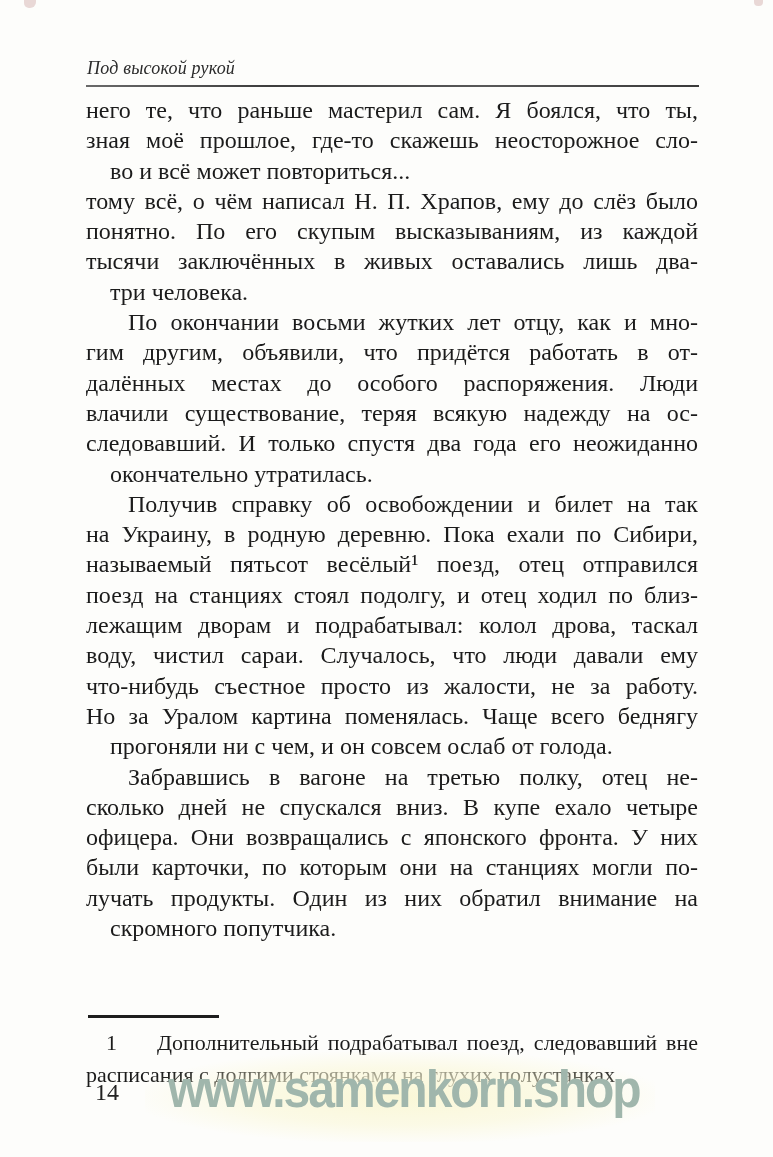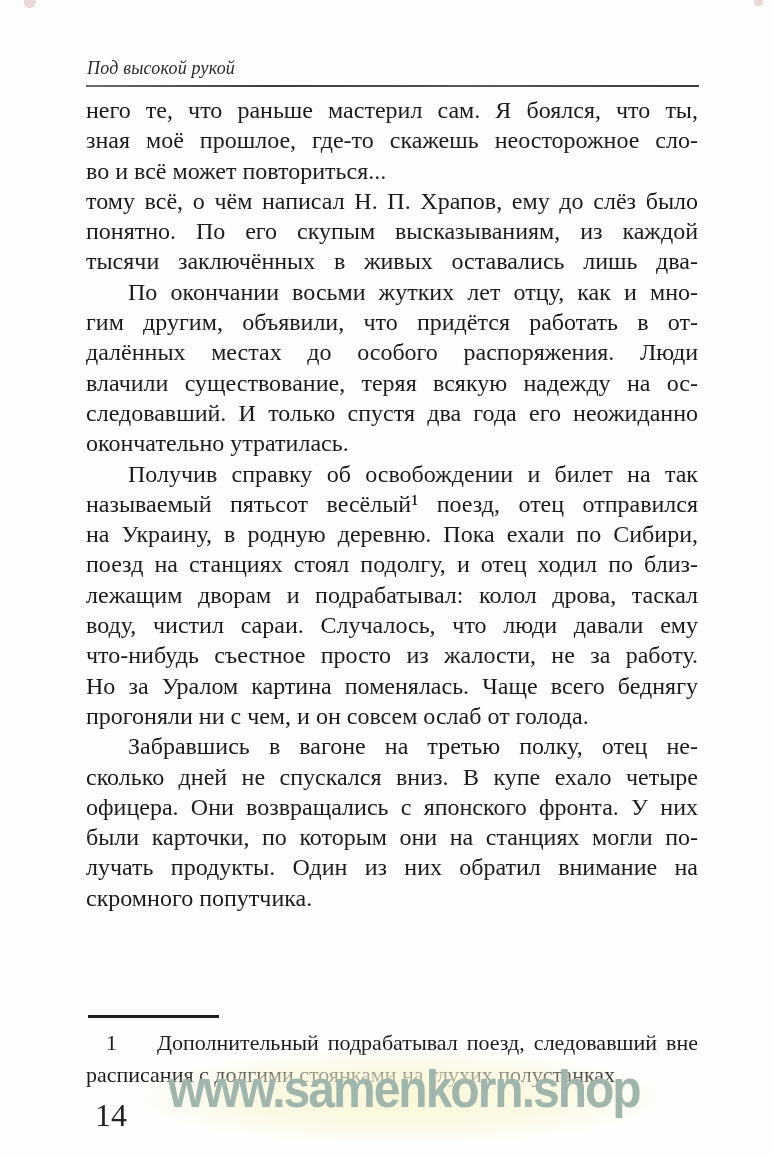--- a/index.html
+++ b/index.html
@@ -26,31 +26,31 @@
   }
 
   
   .body-text{position:absolute;left:86px;top:95px;width:612px;}
   .line{
     height:30.3px;line-height:30.3px;font-size:24px;
     text-align:justify;text-align-last:justify;
     white-space:normal;overflow:visible;
   }
   .line.indent{text-indent:42px;}
-  .line.end{text-align:center;text-align-last:left;}
+  .line.end{text-align:center;text-align-last:left;margin-left:24px;}
 
   
   .footnote-rule{position:absolute;left:88px;top:1015px;width:131px;height:3px;background:#1d1d1d;}
   .footnote{position:absolute;left:86px;top:1027px;width:612px;font-size:22px;line-height:31.5px;}
   .fn-line1{text-align:justify;text-align-last:justify;padding-left:20px;}
   .fn-num{display:inline-block;margin-right:40px;}
   .fn-line2{text-align:left;}
 
   
-  .page-number{position:absolute;left:95px;top:1079px;font-size:32px;color:#222;margin-top:18px;}
+  .page-number{position:absolute;left:95px;top:1079px;font-size:24px;color:#222;}
 
   
   .wm-glow{
     position:absolute;left:145px;top:1052px;width:510px;height:90px;
     background:radial-gradient(ellipse at center, rgba(250,247,213,.95) 0%, rgba(250,247,213,.55) 45%, rgba(250,247,213,0) 75%);
     pointer-events:none;
   }
   .watermark{
     position:absolute;left:168px;top:1062px;width:460px;
     text-align:center;
@@ -71,29 +71,30 @@
 <div class="running-header">Под высокой рукой</div>
 <div class="header-rule"></div>
 
 <div class="body-text" id="body-lines">
     <div class="line">него те, что раньше мастерил сам. Я боялся, что ты,</div>
     <div class="line">зная моё прошлое, где-то скажешь неосторожное сло-</div>
     <div class="line end">во и всё может повториться...</div>
     <div class="line">тому всё, о чём написал Н. П. Храпов, ему до слёз было</div>
     <div class="line">понятно. По его скупым высказываниям, из каждой</div>
     <div class="line">тысячи заключённых в живых оставались лишь два-</div>
+    <div class="line end">три человека.</div>
     <div class="line indent">По окончании восьми жутких лет отцу, как и мно-</div>
     <div class="line">гим другим, объявили, что придётся работать в от-</div>
     <div class="line">далённых местах до особого распоряжения. Люди</div>
     <div class="line">влачили существование, теряя всякую надежду на ос-</div>
     <div class="line">следовавший. И только спустя два года его неожиданно</div>
     <div class="line end">окончательно утратилась.</div>
     <div class="line indent">Получив справку об освобождении и билет на так</div>
+    <div class="line">на Украину, в родную деревню. Пока ехали по Сибири,</div>
     <div class="line">называемый пятьсот весёлый¹ поезд, отец отправился</div>
-    <div class="line">на Украину, в родную деревню. Пока ехали по Сибири,</div>
     <div class="line">поезд на станциях стоял подолгу, и отец ходил по близ-</div>
     <div class="line">лежащим дворам и подрабатывал: колол дрова, таскал</div>
     <div class="line">воду, чистил сараи. Случалось, что люди давали ему</div>
     <div class="line">что-нибудь съестное просто из жалости, не за работу.</div>
     <div class="line">Но за Уралом картина поменялась. Чаще всего беднягу</div>
     <div class="line end">прогоняли ни с чем, и он совсем ослаб от голода.</div>
     <div class="line indent">Забравшись в вагоне на третью полку, отец не-</div>
     <div class="line">сколько дней не спускался вниз. В купе ехало четыре</div>
     <div class="line">офицера. Они возвращались с японского фронта. У них</div>
     <div class="line">были карточки, по которым они на станциях могли по-</div>

